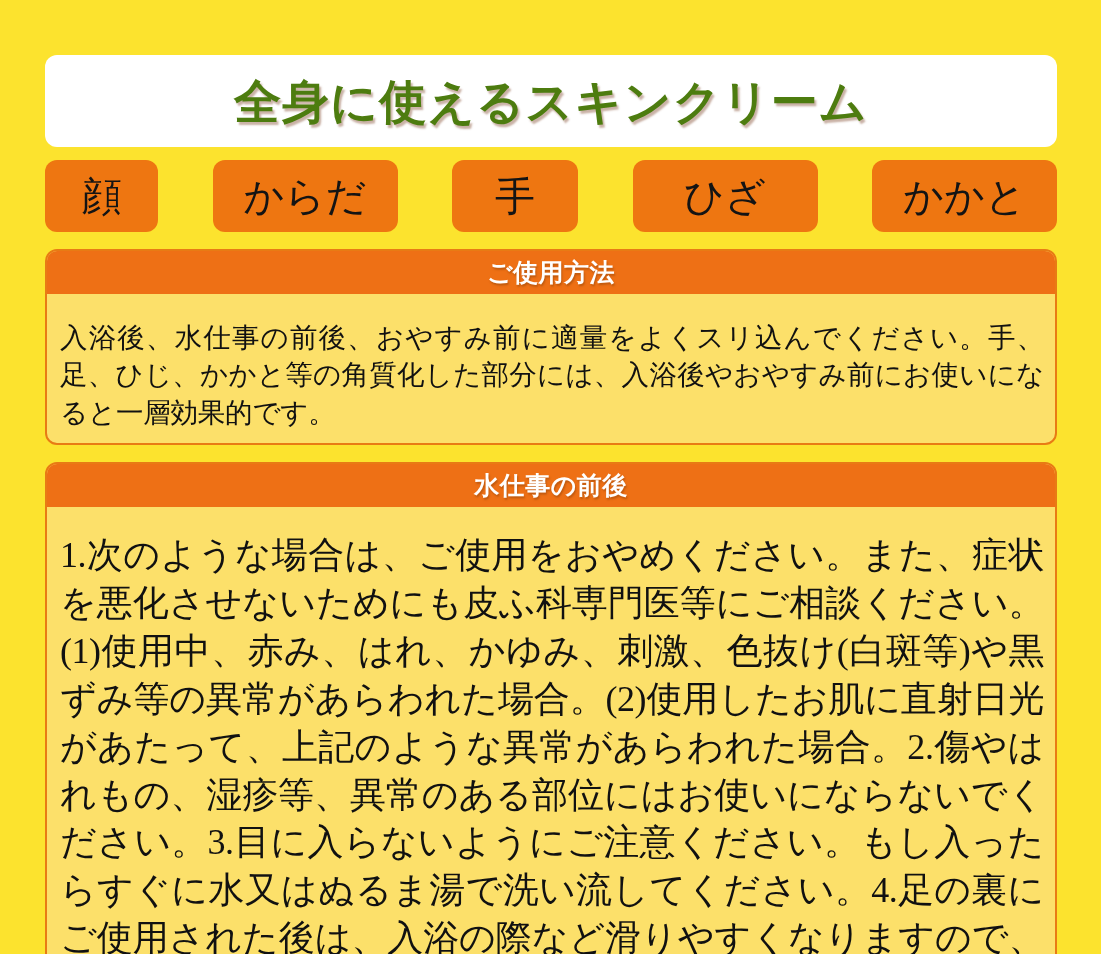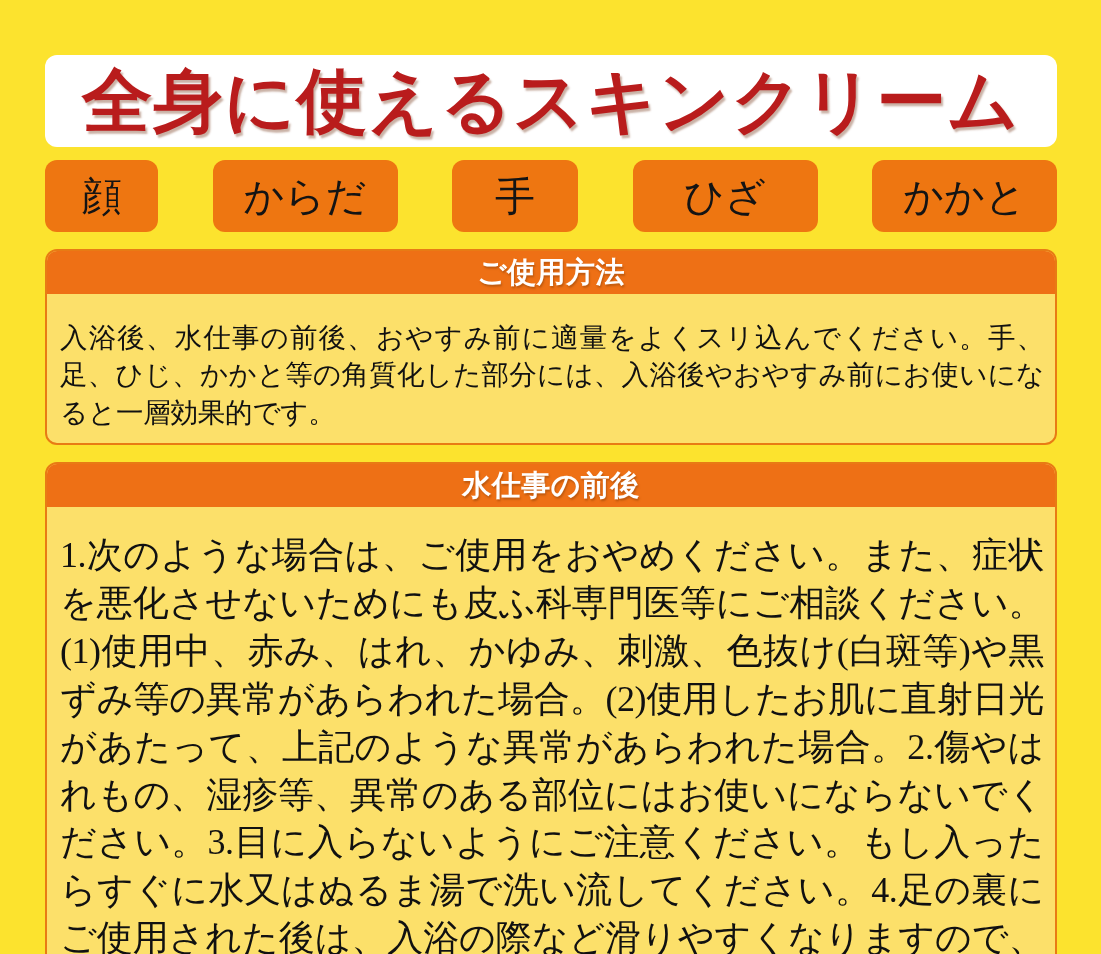--- a/index.html
+++ b/index.html
@@ -27,22 +27,22 @@
   .title-box {
     height: 92px;
     background: #FFFFFF;
     border-radius: 12px;
     display: flex;
     align-items: center;
     justify-content: center;
     box-sizing: border-box;
   }
   .title-text {
-    color: #b91c1c;
-    font-size: 70px;
+    color: #4d7c0f;
+    font-size: 47px;
     font-weight: bold;
     letter-spacing: 1px;
     line-height: 1;
     white-space: nowrap;
     text-shadow: 2px 3px 2px rgba(120, 60, 30, 0.40);
     font-family: "DejaVu Sans", "Liberation Sans", sans-serif;
   }
 
   
   .tag-row {
@@ -82,21 +82,21 @@
   }
   .panel-header {
     background: #EE7015;
     height: 43px;
     display: flex;
     align-items: center;
     justify-content: center;
   }
   .panel-header-text {
     color: #FFFFFF;
-    font-size: 29px;
+    font-size: 25px;
     font-weight: bold;
     line-height: 1;
     letter-spacing: 0.5px;
     white-space: nowrap;
     text-shadow: 1px 2px 2px rgba(150, 70, 10, 0.55);
   }
   .panel-body {
     padding: 25px 11px 12px 13px;
     color: #111111;
     font-size: 27.5px;

